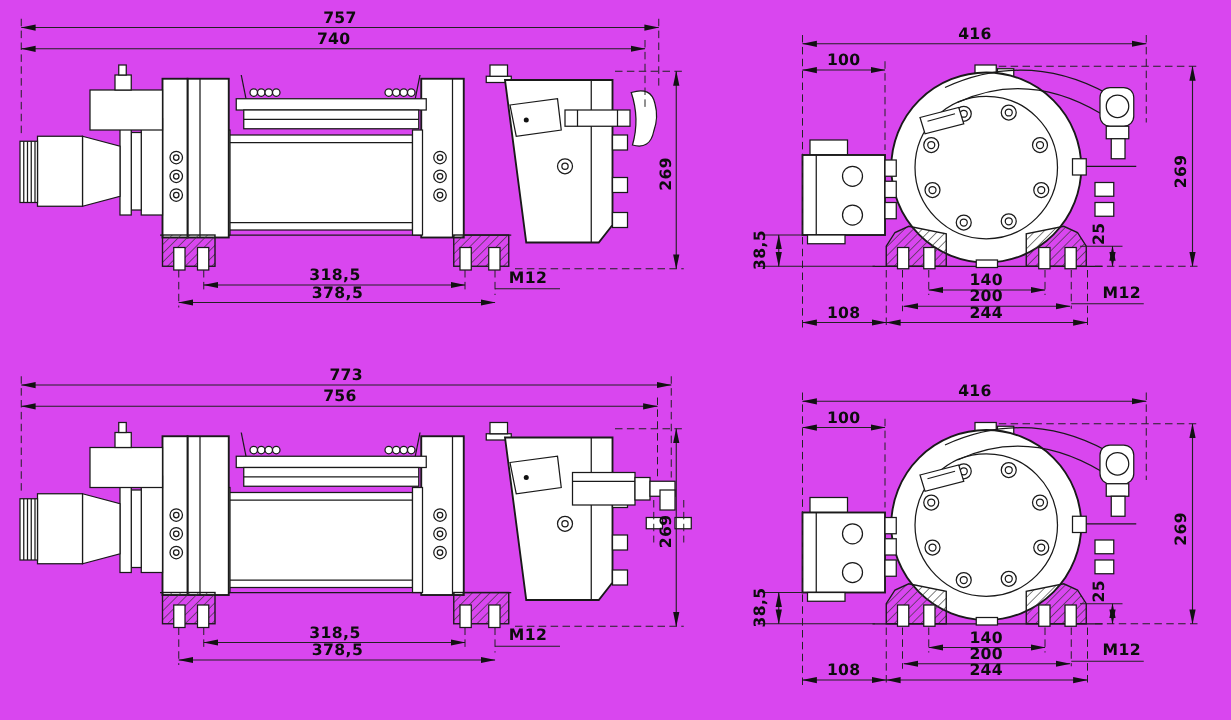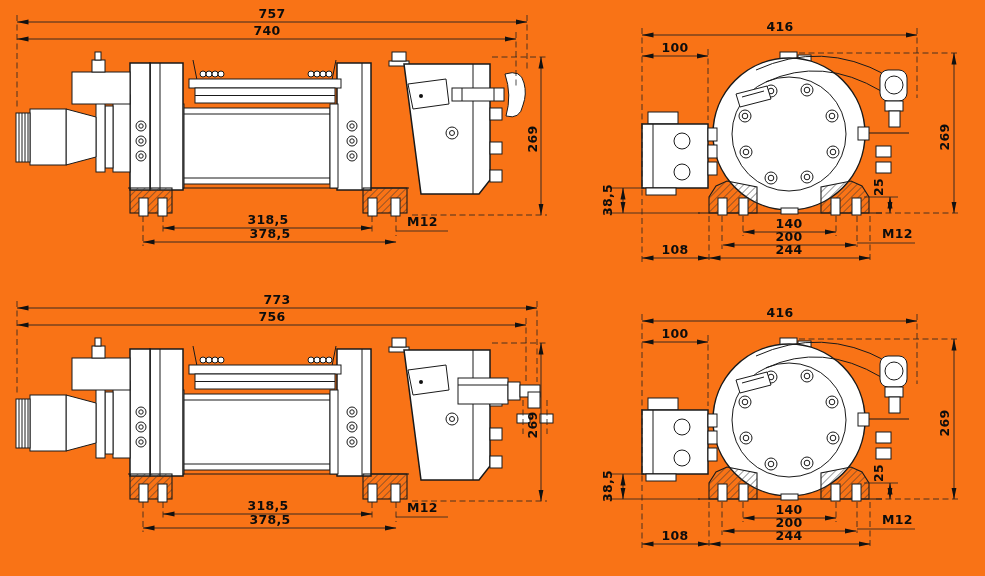--- a/index.html
+++ b/index.html
@@ -1,18 +1,18 @@
 <!DOCTYPE html>
 <html><head>
 <meta charset="utf-8">
 <style>
   *{margin:0;padding:0;box-sizing:border-box}
   html,body{width:985px;height:576px;background:#fff;overflow:hidden;
     font-family:"DejaVu Sans",sans-serif}
-  .canvas{position:absolute;left:0;top:0;width:985px;height:576px;background:#f97316}
+  .canvas{position:absolute;left:0;top:0;width:985px;height:576px;background:#d946ef}
   svg.q{position:absolute;display:block}
   .ln{fill:none;stroke:#1a1a1a;stroke-width:1}
   .fw{fill:#ffffff;stroke:#1a1a1a;stroke-width:1}
   .fw2{fill:#ffffff;stroke:#1a1a1a;stroke-width:1.5}
   .hat{fill:url(#h45);stroke:#1a1a1a;stroke-width:1.1}
   .dim{fill:none;stroke:#222;stroke-width:.9}
   .thn{fill:none;stroke:#222;stroke-width:.8}
   .dsh{fill:none;stroke:#222;stroke-width:.8;stroke-dasharray:6 3.5}
   .dt{font-family:"DejaVu Sans",sans-serif;font-size:12.5px;font-weight:bold;
       fill:#0d0d0d;text-anchor:middle;letter-spacing:.3px}

